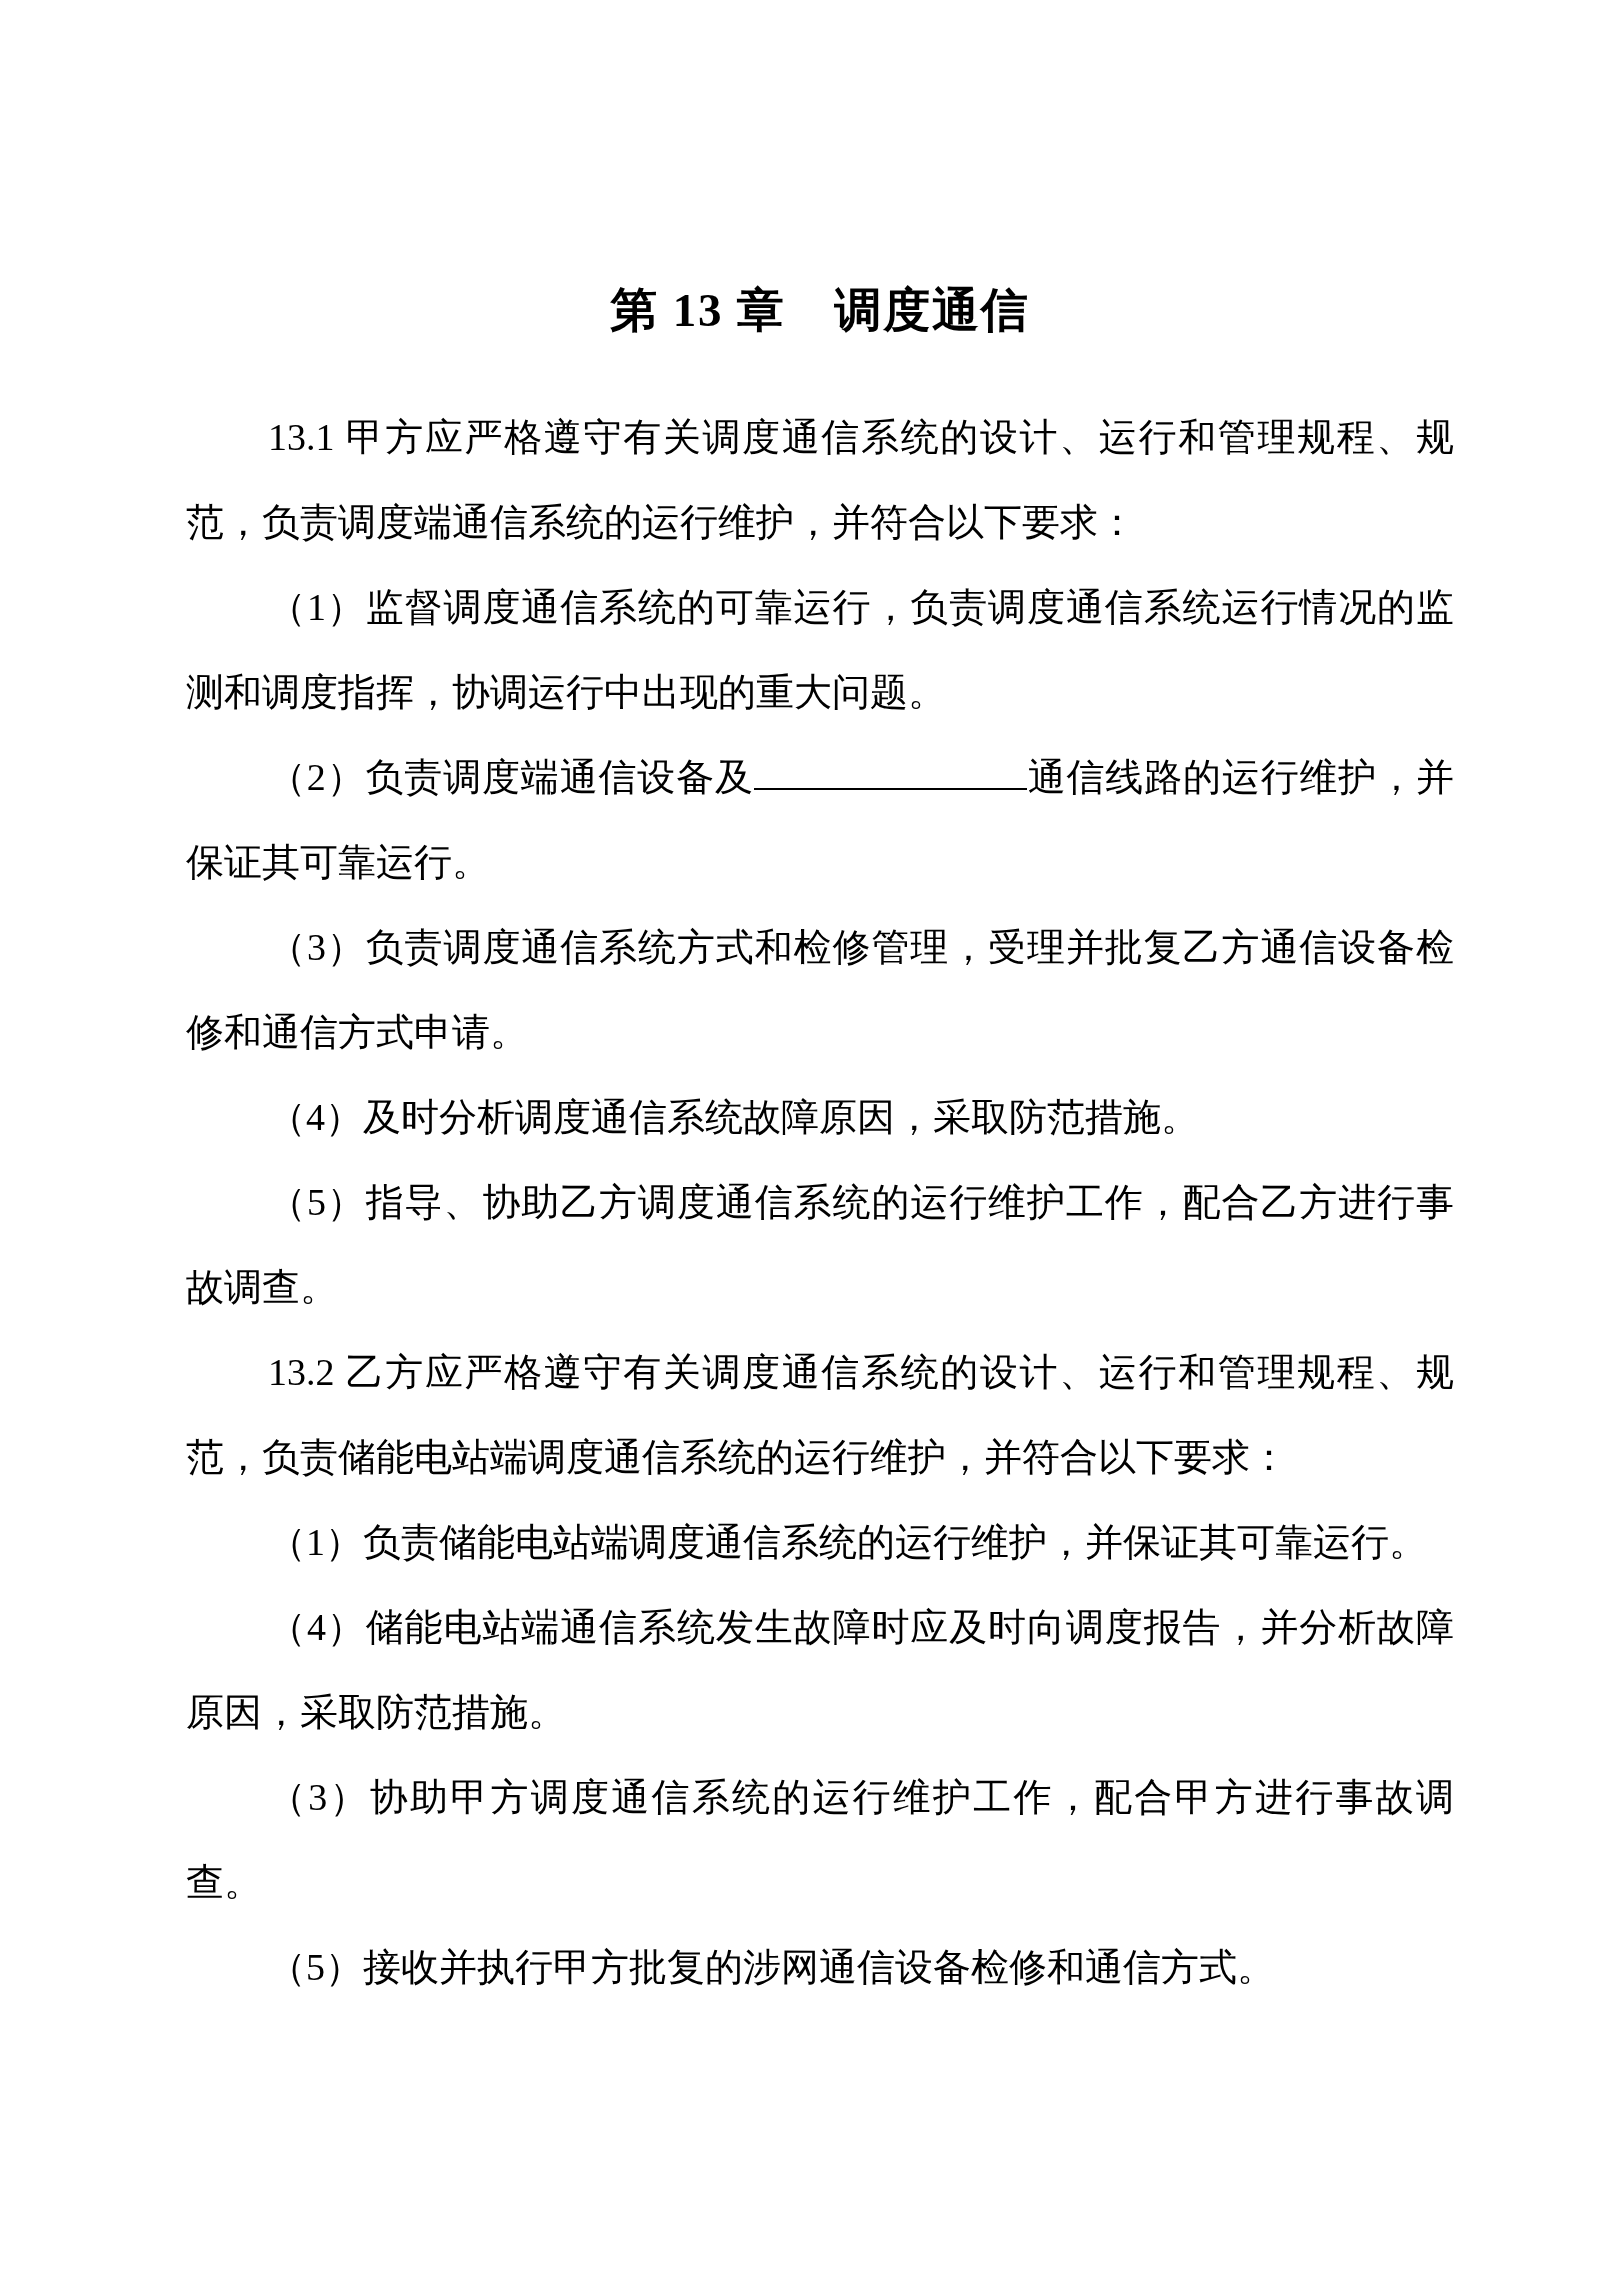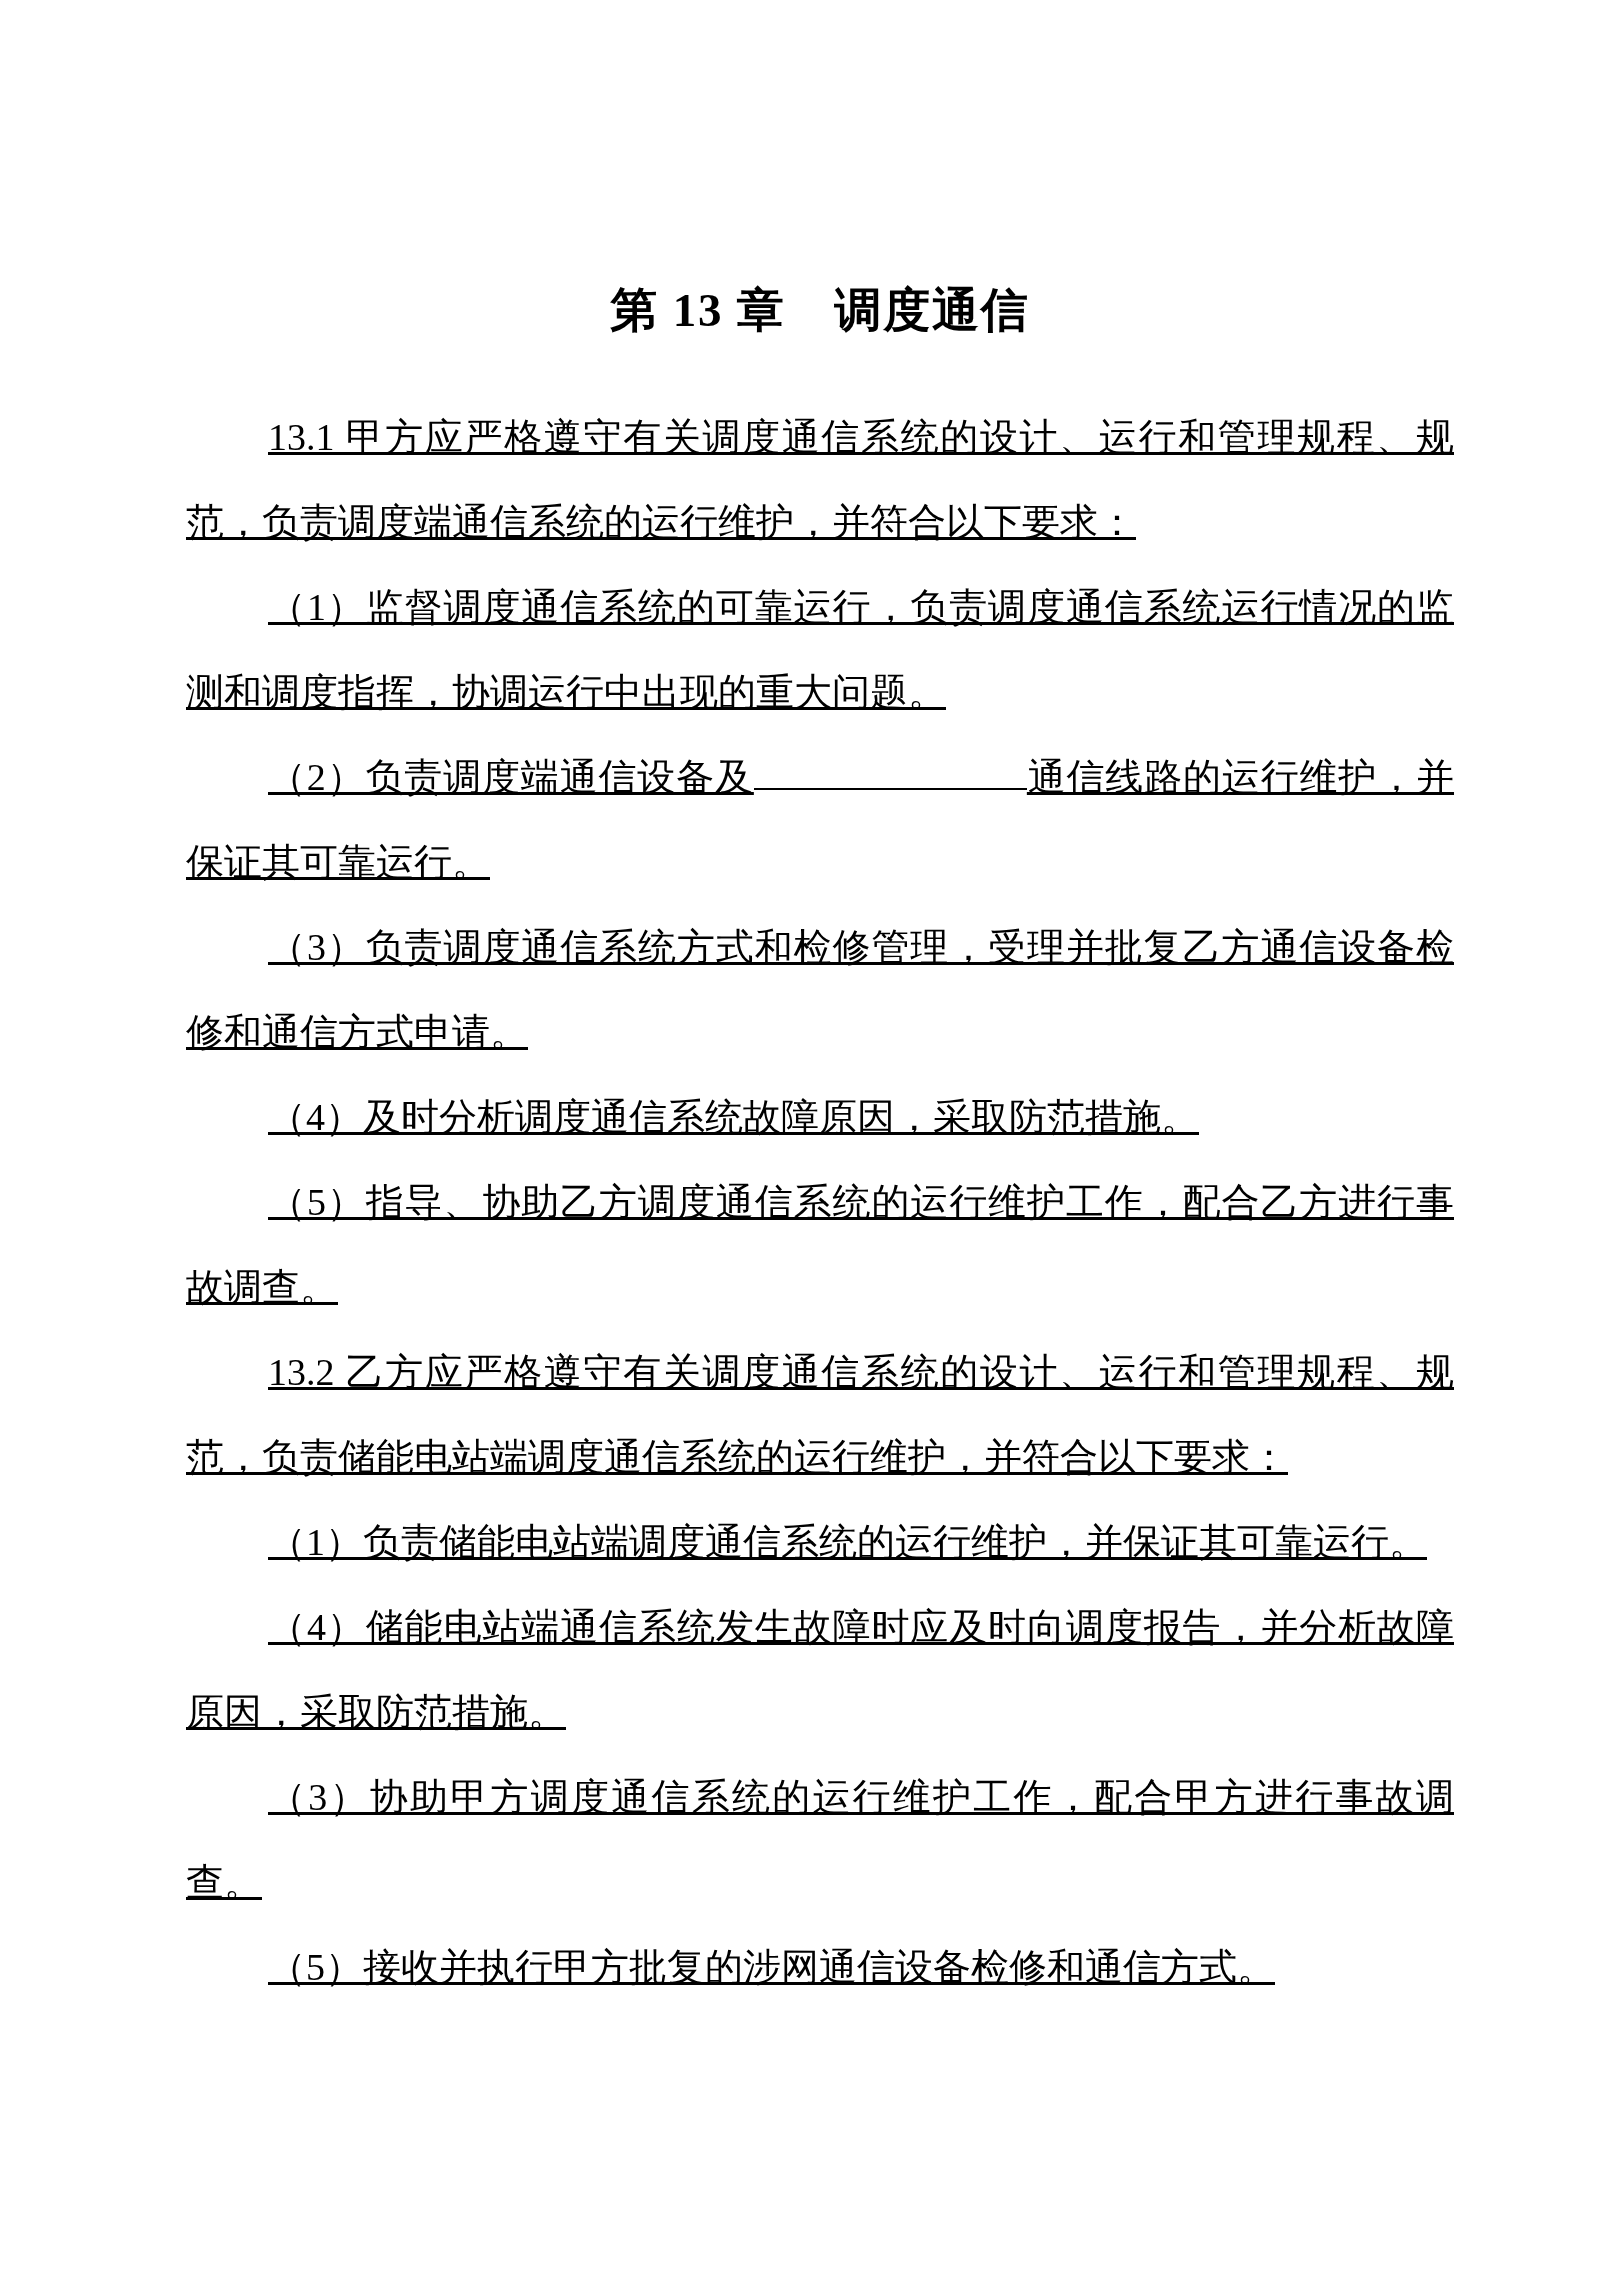--- a/index.html
+++ b/index.html
@@ -27,21 +27,20 @@
     padding-top: 280px;
     font-size: 47px;
     line-height: 60px;
     font-weight: bold;
     text-align: center;
     letter-spacing: 1.8px;
     white-space: pre;
   }
   .body-text {
     margin-top: 55px;
-    text-decoration: underline;
   }
   .body-text p {
     margin: 0;
     font-size: 38px;
     line-height: 85px;
     text-align: justify;
     text-justify: inter-character;
     text-indent: 82px;
     line-break: normal;
     word-break: normal;

